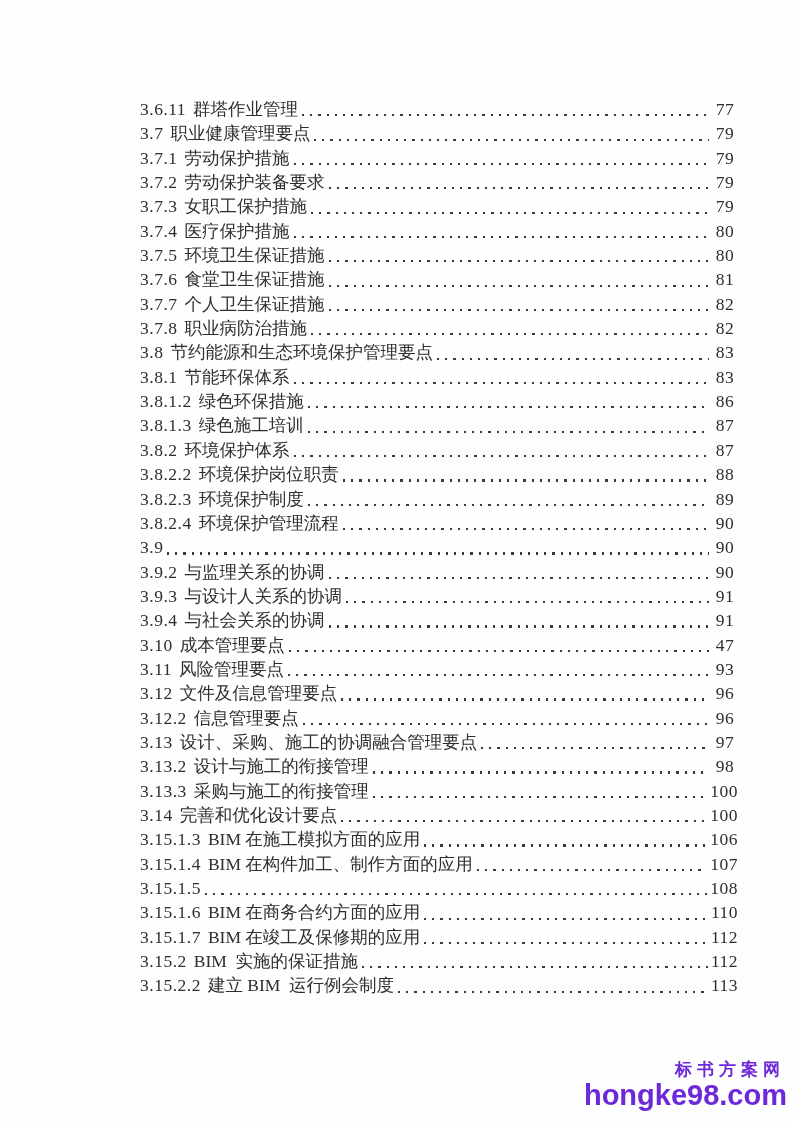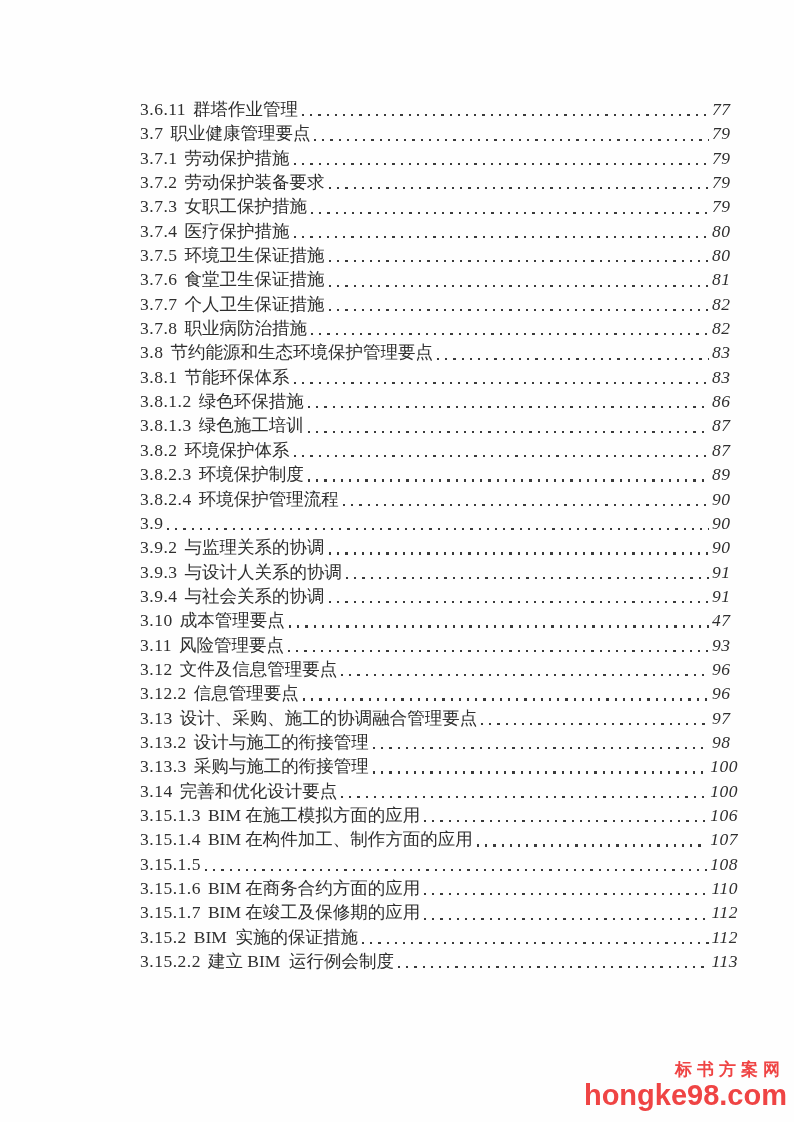--- a/index.html
+++ b/index.html
@@ -48,30 +48,29 @@
     align-self: flex-end;
     margin: 0 3px 5px 4px;
     background: repeating-linear-gradient(
       to right,
       #3a3a3a 0px, #3a3a3a 2.2px,
       transparent 2.2px, transparent 8.2px
     );
   }
   .toc-page {
     min-width: 26px;
-    text-align: left;
+    text-align: center;
     letter-spacing: 0.5px;
-    font-style: italic;
   }
   .watermark {
     position: absolute;
     right: 7px;
     bottom: 12px;
     text-align: right;
-    color: #ef4444;
+    color: #6d28d9;
     font-family: "Liberation Sans", "DejaVu Sans", sans-serif;
     font-weight: bold;
     line-height: 1;
   }
   .watermark-name {
     font-size: 17px;
     letter-spacing: 5px;
     margin-bottom: 3px;
     margin-right: 2px;
   }
@@ -185,20 +184,26 @@
         <span class="toc-page">87</span>
       </div>
 
       <div class="toc-row">
         <span class="toc-num">3.8.2</span>
         <span class="toc-title">环境保护体系</span>
         <span class="dot-leader"></span>
         <span class="toc-page">87</span>
       </div>
 
+      <div class="toc-row">
+        <span class="toc-num">3.8.2.2</span>
+        <span class="toc-title">环境保护岗位职责</span>
+        <span class="dot-leader"></span>
+        <span class="toc-page">88</span>
+      </div>
 
       <div class="toc-row">
         <span class="toc-num">3.8.2.3</span>
         <span class="toc-title">环境保护制度</span>
         <span class="dot-leader"></span>
         <span class="toc-page">89</span>
       </div>
 
       <div class="toc-row">
         <span class="toc-num">3.8.2.4</span>

